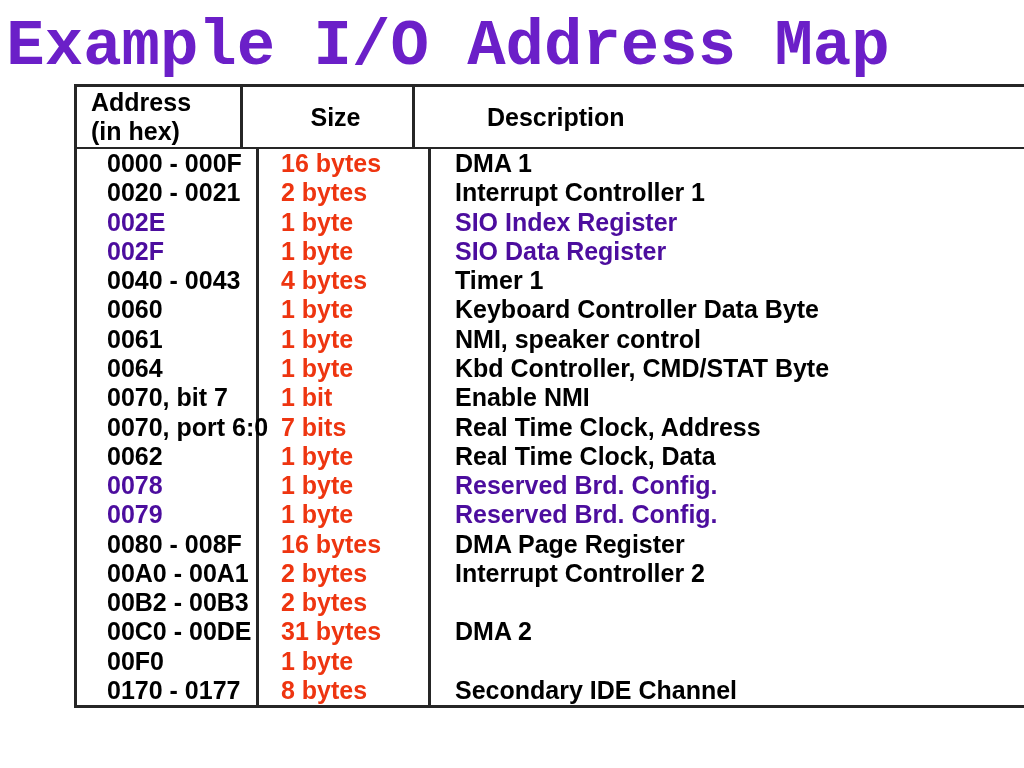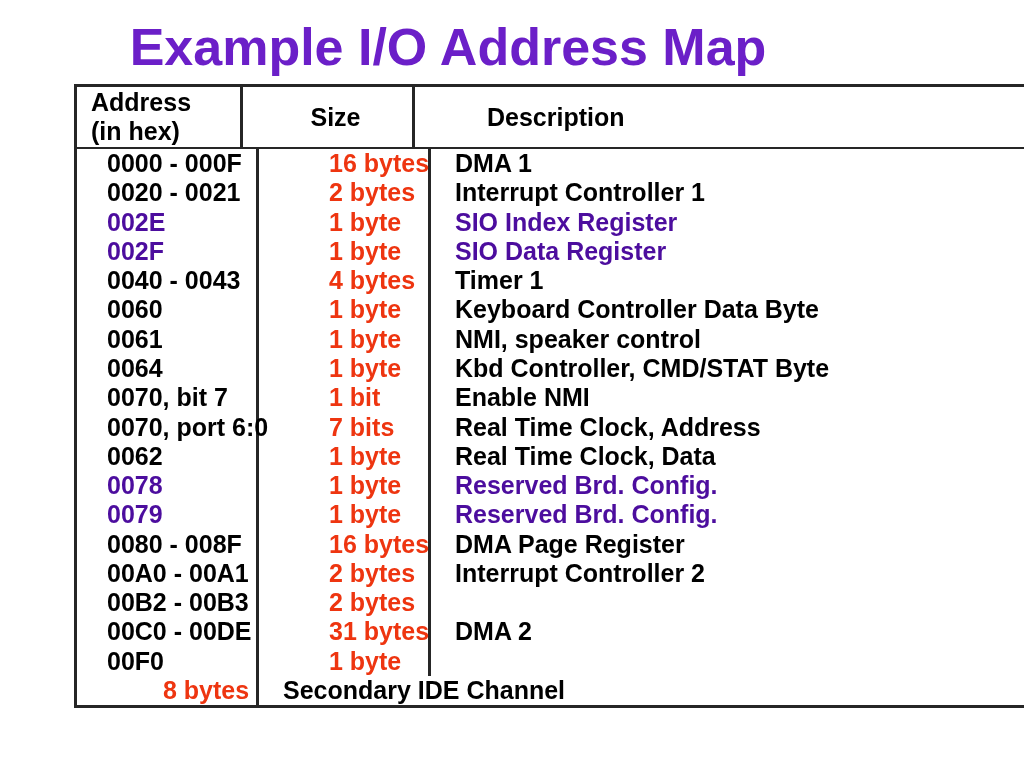--- a/index.html
+++ b/index.html
@@ -17,24 +17,25 @@
     font-family:"Liberation Sans","DejaVu Sans",sans-serif;
     font-weight:700;
     color:var(--text_color);
     overflow:hidden;
     position:relative;
   }
   .title{
     position:absolute;
     top:18px;left:0;width:896px;
     text-align:center;
-    font-size:52px;
+    font-size:64px;
     line-height:58px;
     color:var(--title_purple);
     white-space:nowrap;
+    font-family:Liberation Mono, monospace;
   }
   .io-table{
     position:absolute;
     left:74px;top:84px;
     width:964px;height:624px;
     border:3px solid var(--border_color);
     background:var(--background);
     display:flex;flex-direction:column;
   }
   .thead{
@@ -54,21 +55,21 @@
     grid-template-columns:166px 172px 1fr;
     margin-left:16px;
   }
   .cell{
     display:flex;align-items:center;
     font-size:25px;
     white-space:nowrap;
     overflow:visible;
   }
   .col-addr{border-right:3px solid var(--border_color);padding-left:14px;}
-  .col-size{border-right:3px solid var(--border_color);padding-left:70px;color:var(--size_orange);}
+  .col-size{border-right:3px solid var(--border_color);padding-left:22px;color:var(--size_orange);}
   .col-desc{padding-left:24px;}
   .th{font-size:25px;line-height:29px;}
   .th.col-addr{flex-direction:column;align-items:flex-start;justify-content:center;}
   .th.col-size{justify-content:center;padding-left:16px;color:var(--text_color);}
   .th.col-desc{padding-left:72px;}
   .row.hl .col-addr,.row.hl .col-desc{color:var(--accent_purple);text-align:center;}
 </style>
 </head>
 <body>
 
@@ -167,17 +168,18 @@
     <div class="row">
       <div class="cell col-addr">00C0 - 00DE</div>
       <div class="cell col-size">31 bytes</div>
       <div class="cell col-desc">DMA 2</div>
     </div>
     <div class="row">
       <div class="cell col-addr">00F0</div>
       <div class="cell col-size">1 byte</div>
     </div>
     <div class="row">
+      <div class="cell col-addr">0170 - 0177</div>
       <div class="cell col-size">8 bytes</div>
       <div class="cell col-desc">Secondary IDE Channel</div>
     </div>
   </div>
 </div>
 
 </body></html>

